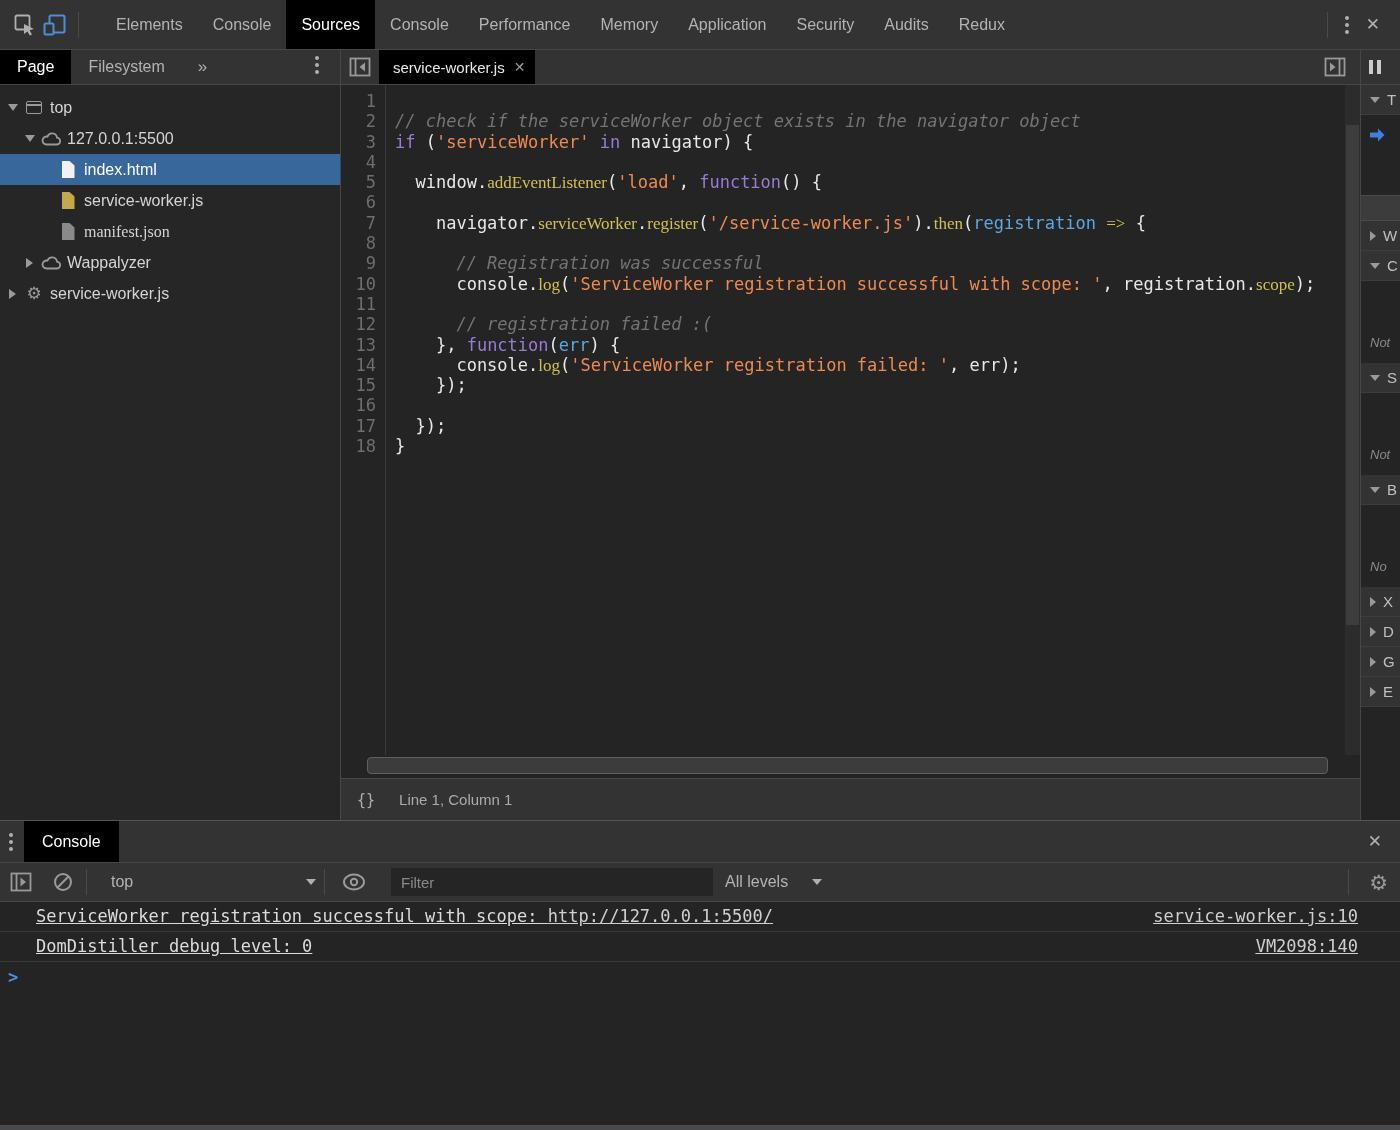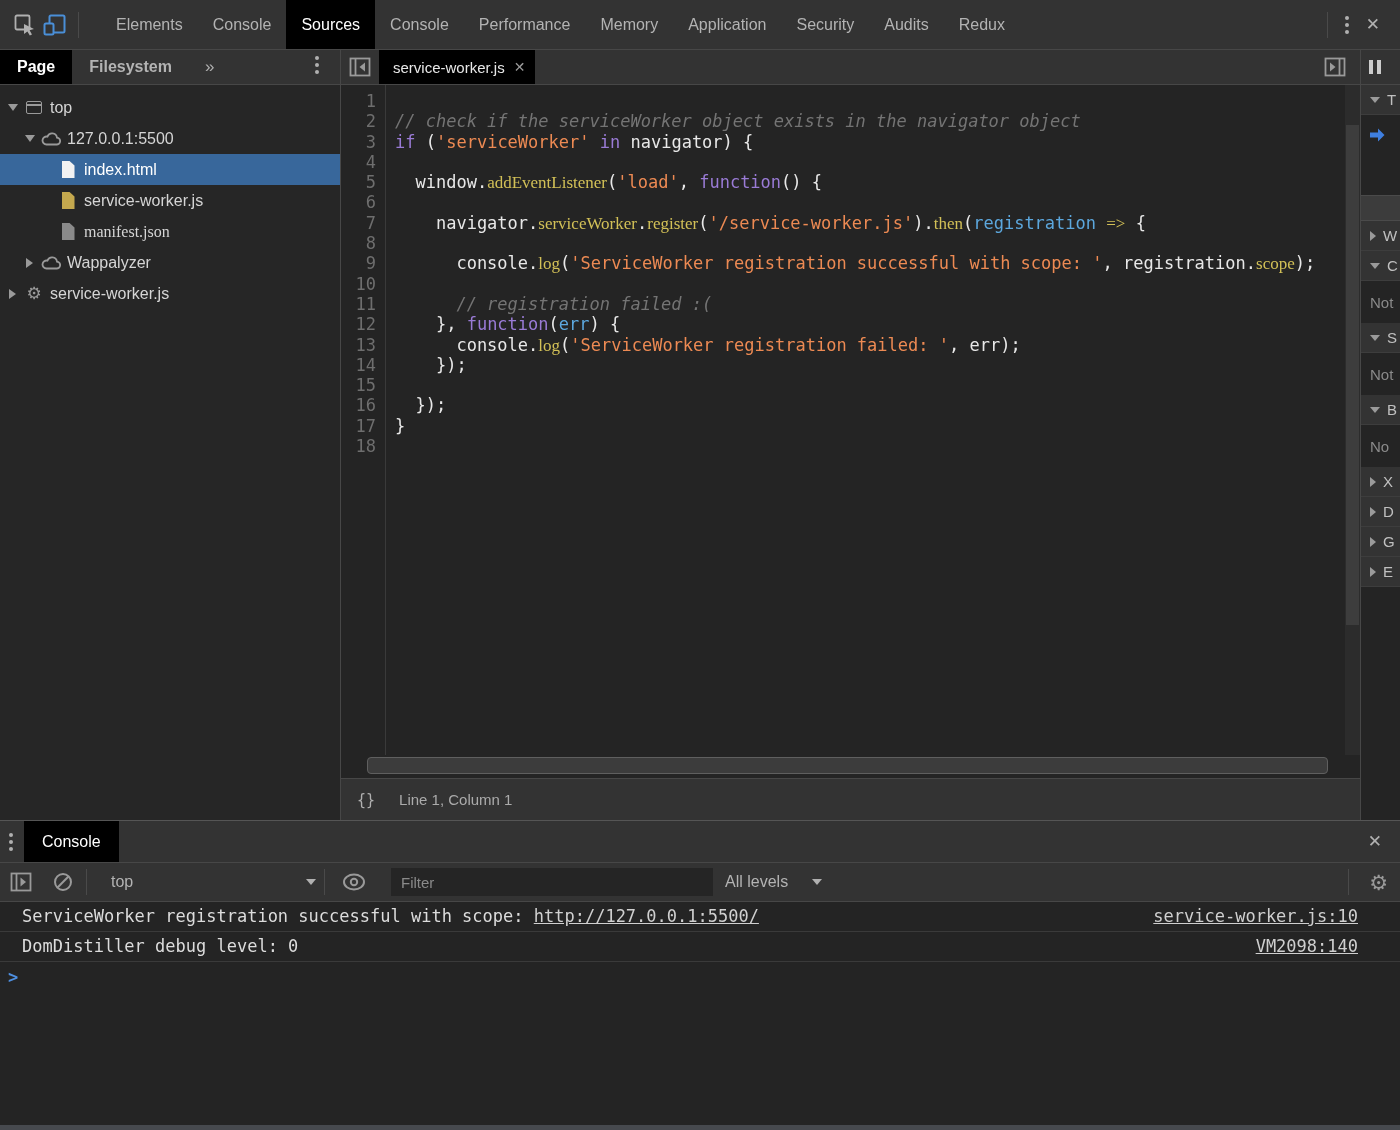--- a/index.html
+++ b/index.html
@@ -20,21 +20,21 @@
   .kebab { display:flex; flex-direction:column; gap:3px; padding:6px 9px; }
   .kebab i { width:4px; height:4px; border-radius:50%; background:#b0b0b0; }
   .close-x { color:#b0b0b0; font-size:17px; padding:4px 8px; }
 
   
   .workspace { height:770px; flex:0 0 770px; display:flex; }
 
   
   .navigator { width:341px; flex:0 0 341px; border-right:1px solid #474747; display:flex; flex-direction:column; background:#262626; }
   .nav-header { height:35px; flex:0 0 35px; background:#333333; border-bottom:1px solid #474747; display:flex; align-items:stretch; }
-  .nav-tab { padding:0 17px; display:flex; align-items:center; font-size:16px; color:#b3b3b3;font-weight:bold; }
+  .nav-tab { padding:0 17px; display:flex; align-items:center; font-size:16px; color:#b3b3b3; }
   .nav-tab.sel { background:#000000; color:#ffffff; }
   .nav-overflow { color:#b0b0b0; font-size:17px; display:flex; align-items:center; margin-left:16px; }
   .nav-kebab { margin-left:auto; margin-right:12px; display:flex; align-items:center; }
   .nav-tree { flex:1; padding-top:7px; }
   .tree-row { height:31px; display:flex; align-items:center; font-size:16px; color:#d5d5d5; white-space:nowrap; }
   .tree-row.sel { background:#38679b; color:#ffffff; }
   .arrow-box { width:17px; flex:0 0 17px; display:flex; align-items:center; justify-content:center; }
   .tri-down { width:0; height:0; border-left:5.5px solid transparent; border-right:5.5px solid transparent; border-top:7px solid #9a9a9a; }
   .tri-right { width:0; height:0; border-top:5.5px solid transparent; border-bottom:5.5px solid transparent; border-left:7px solid #9a9a9a; }
   .tree-icon { width:26px; flex:0 0 26px; display:flex; align-items:center; justify-content:center; }
@@ -77,21 +77,21 @@
     display:flex; flex-direction:column; overflow:hidden; }
   .rail-top { height:35px; flex:0 0 35px; background:#333333; border-bottom:1px solid #474747;
     display:flex; align-items:center; padding-left:8px; }
   .pause-icon { display:flex; gap:4px; }
   .pause-icon i { width:4px; height:14px; background:#cccccc; }
   .rail-header { height:30px; flex:0 0 30px; background:#333333; border-bottom:1px solid #3d3d3d;
     display:flex; align-items:center; padding-left:9px; gap:7px; color:#c0c0c0; font-size:15px; white-space:nowrap; }
   .rail-header .tri-down { border-left-width:5px; border-right-width:5px; border-top-width:6px; }
   .rail-header .tri-right { border-top-width:5px; border-bottom-width:5px; border-left-width:6px; }
   .rail-note { height:42px; flex:0 0 42px; display:flex; align-items:center; padding-left:9px;
-    color:#8a8a8a; font-size:15px; white-space:nowrap; }
+    color:#8a8a8a; font-style:italic; font-size:13px; white-space:nowrap;margin-top:40px; }
   .rail-thread { height:40px; flex:0 0 40px; display:flex; align-items:center; padding-left:7px; }
   .rail-gap { height:40px; flex:0 0 40px; }
   .rail-chip { height:26px; flex:0 0 26px; background:#3c3c3c; border-top:1px solid #4a4a4a; border-bottom:1px solid #4a4a4a; }
 
   
   .console-drawer { height:310px; flex:0 0 310px; border-top:1px solid #555555; display:flex; flex-direction:column; background:#242424; }
   .console-tabrow { height:41px; flex:0 0 41px; background:#333333; display:flex; align-items:stretch; }
   .console-tab { padding:0 18px; display:flex; align-items:center; font-size:16px; background:#000000; color:#ffffff; margin-left:2px; }
   .console-tabrow .kebab { align-self:center; }
   .console-tabrow .toolbar-right { padding-right:10px; }
@@ -102,21 +102,21 @@
   .levels { display:flex; align-items:center; gap:24px; color:#b3b3b3; font-size:16px; margin-left:12px; }
   .levels .caret-down { margin-left:0; }
   .filter-input { width:322px; height:28px; margin-left:22px; background:#252525; border:none; outline:none;
     color:#dddddd; font-size:15px; padding:0 10px; font-family:"Liberation Sans",sans-serif; }
   .filter-input::placeholder { color:#8a8a8a; }
   .gear-icon { font-size:21px; color:#9a9a9a; line-height:1; padding:0 12px; }
   .console-toolbar .spacer { flex:1; }
 
   .console-messages { font:17px/1 "DejaVu Sans Mono", monospace; }
   .console-row { height:30px; display:flex; align-items:center; border-bottom:1px solid #3a3a3a;
-    padding:0 42px 0 22px; color:#dcdcdc; white-space:pre; }
+    padding:0 42px 0 36px; color:#dcdcdc; white-space:pre;text-decoration:underline; }
   .msg-link { color:#d0d0d0; text-decoration:underline; }
   .msg-source { margin-left:auto; color:#cfcfcf; text-decoration:underline;text-align:center; }
   .prompt-row { height:30px; display:flex; align-items:center; padding-left:8px; }
   .prompt-chevron { color:#4e8fe0; font:bold 17px "DejaVu Sans Mono", monospace; }
   .console-empty { flex:1; }
   .bottom-strip { height:5px; flex:0 0 5px; background:#46494e; }
 
   svg { display:block; }
 </style>
 </head>
@@ -286,20 +286,21 @@
           </div>
         <div class="code-pane" id="code-pane">
             <div class="code-line"></div>
             <div class="code-line"><span class="tk-c">// check if the serviceWorker object exists in the navigator object</span></div>
             <div class="code-line"><span class="tk-k">if</span><span class="tk-t"> (</span><span class="tk-s">'serviceWorker'</span><span class="tk-t"> </span><span class="tk-k">in</span><span class="tk-t"> navigator) {</span></div>
             <div class="code-line"></div>
             <div class="code-line"><span class="tk-t">  window.</span><span class="tk-p">addEventListener</span><span class="tk-t">(</span><span class="tk-s">'load'</span><span class="tk-t">, </span><span class="tk-k">function</span><span class="tk-t">() {</span></div>
             <div class="code-line"></div>
             <div class="code-line"><span class="tk-t">    navigator.</span><span class="tk-p">serviceWorker</span><span class="tk-t">.</span><span class="tk-p">register</span><span class="tk-t">(</span><span class="tk-s">'/service-worker.js'</span><span class="tk-t">).</span><span class="tk-p">then</span><span class="tk-t">(</span><span class="tk-v">registration</span><span class="tk-t"> </span><span class="tk-p">=&gt;</span><span class="tk-t"> {</span></div>
             <div class="code-line"></div>
+            <div class="code-line"><span class="tk-c">      // Registration was successful</span></div>
             <div class="code-line"><span class="tk-t">      console.</span><span class="tk-p">log</span><span class="tk-t">(</span><span class="tk-s">'ServiceWorker registration successful with scope: '</span><span class="tk-t">, registration.</span><span class="tk-p">scope</span><span class="tk-t">);</span></div>
             <div class="code-line"></div>
             <div class="code-line"><span class="tk-c">      // registration failed :(</span></div>
             <div class="code-line"><span class="tk-t">    }, </span><span class="tk-k">function</span><span class="tk-t">(</span><span class="tk-v">err</span><span class="tk-t">) {</span></div>
             <div class="code-line"><span class="tk-t">      console.</span><span class="tk-p">log</span><span class="tk-t">(</span><span class="tk-s">'ServiceWorker registration failed: '</span><span class="tk-t">, err);</span></div>
             <div class="code-line"><span class="tk-t">    });</span></div>
             <div class="code-line"></div>
             <div class="code-line"><span class="tk-t">  });</span></div>
             <div class="code-line"><span class="tk-t">}</span></div>
           </div>

